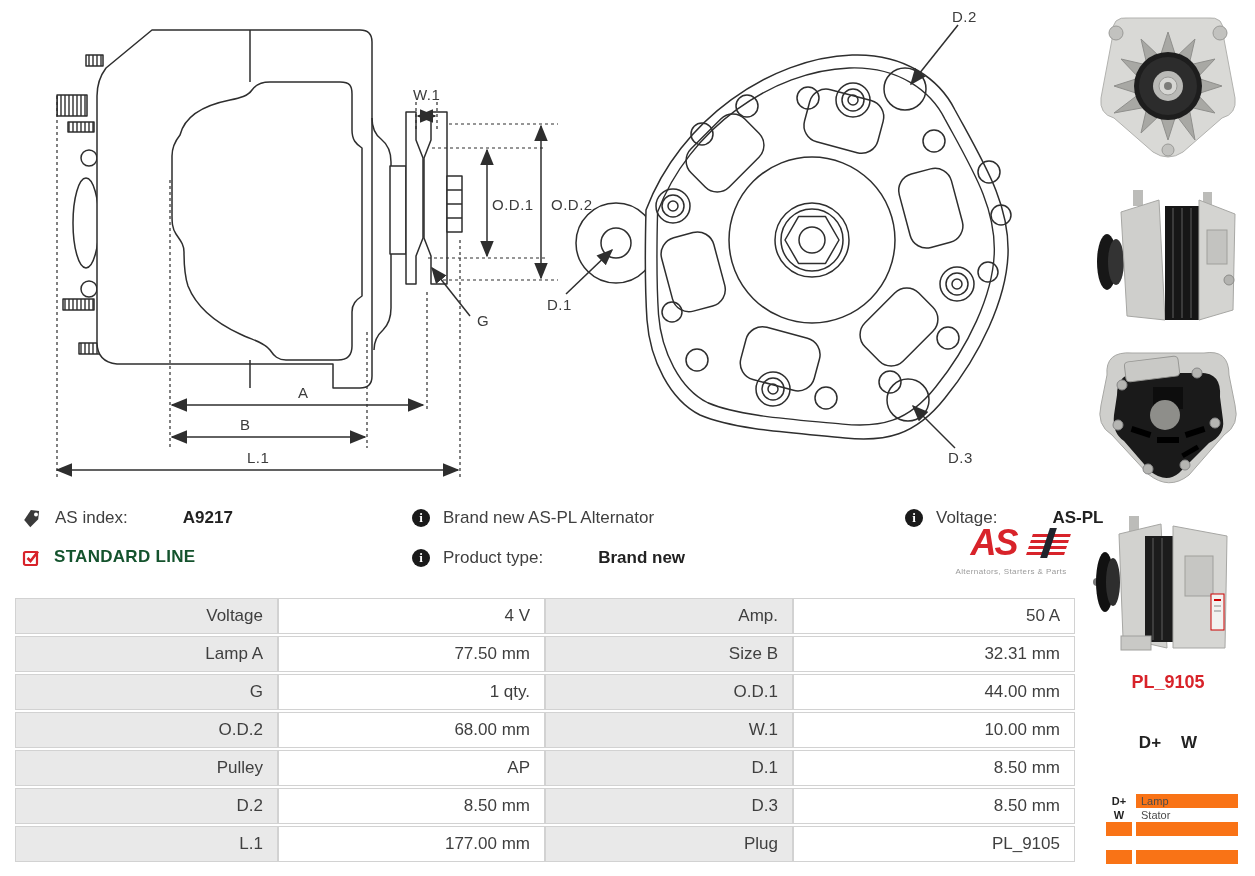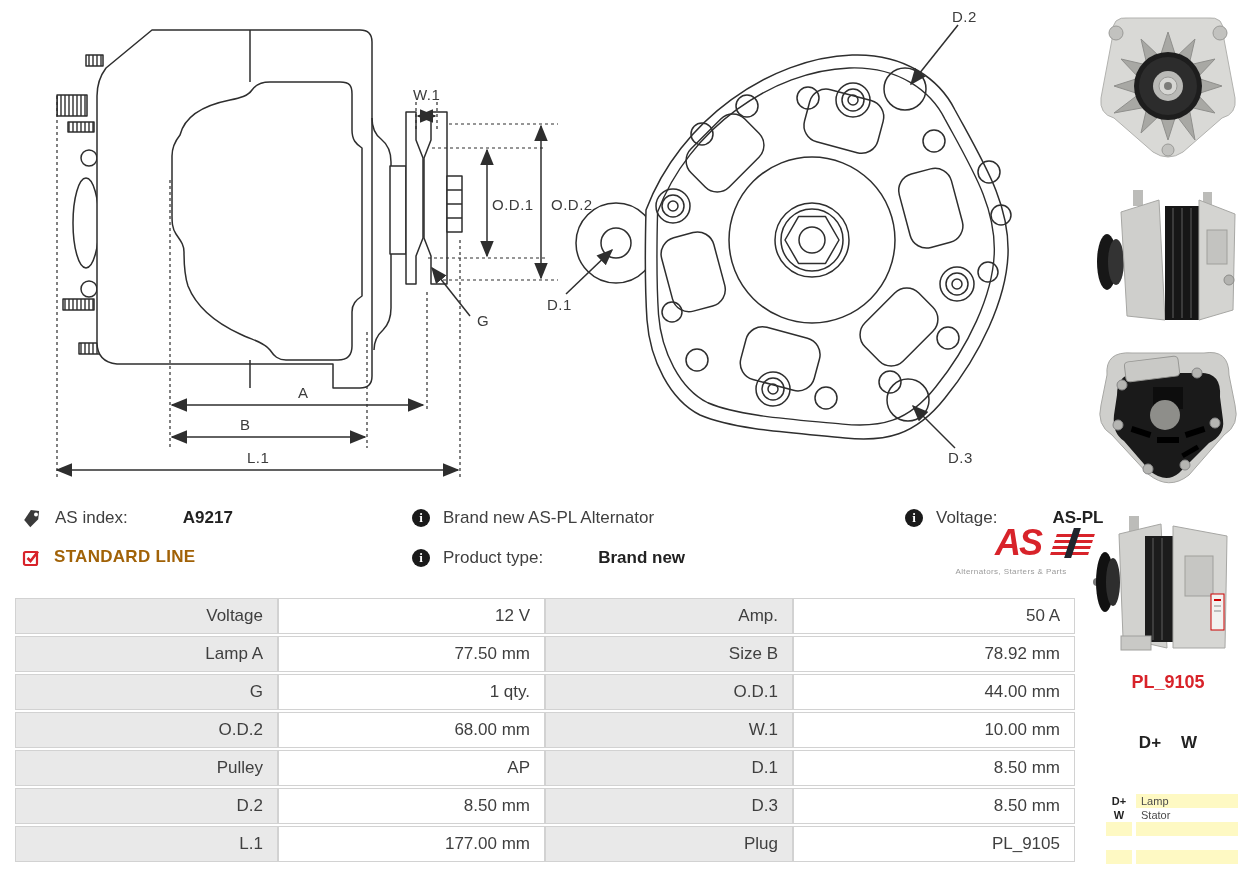--- a/index.html
+++ b/index.html
@@ -6,25 +6,25 @@
   #stage{position:relative;width:1255px;height:876px;background:#fff;overflow:hidden;
          font-family:"Liberation Sans",sans-serif;color:#3f3f3f;}
   .abs{position:absolute;}
   
   .dim-label{position:absolute;font-size:15px;color:#3c3c3c;letter-spacing:.5px;white-space:nowrap;}
   
   .hdr-row{position:absolute;display:flex;align-items:center;gap:13px;font-size:17px;white-space:nowrap;}
   .hdr-row b{color:#222;margin-left:42px;}
   .info-dot{display:inline-flex;width:18px;height:18px;border-radius:50%;background:#1a1a1a;color:#fff;
             align-items:center;justify-content:center;font-size:13px;font-weight:bold;font-family:"Liberation Serif",serif;}
-  .red{color:#a16207;}
+  .red{color:#14532d;}
   .badge{font-weight:bold;letter-spacing:.3px;}
   
   .logo-wrap{position:absolute;left:946px;top:528px;width:130px;text-align:center;}
-  .logo-line{display:flex;align-items:flex-end;justify-content:flex-end;gap:8px;}
+  .logo-line{display:flex;align-items:flex-end;justify-content:center;gap:8px;}
   .logo-as{font-style:italic;font-weight:bold;font-size:36px;line-height:30px;color:#d8232a;letter-spacing:-2px;}
   .logo-stripes{width:38px;height:24px;transform:skewX(-18deg);margin-left:4px;
      background:repeating-linear-gradient(#d8232a 0 3px,#fff 3px 6px);}
   .logo-slash{width:7px;height:30px;background:#20242c;transform:skewX(-18deg);margin-left:-30px;}
   .logo-tag{font-size:8px;color:#9a9a9a;margin-top:9px;letter-spacing:.4px;}
   
   .spec{position:absolute;left:15px;top:598px;display:grid;
         grid-template-columns:263px 267px 248px 282px;grid-auto-rows:36px;row-gap:2px;}
   .spec .tr{display:contents;}
   .spec .td{border:1px solid #d2d2d2;display:flex;align-items:center;justify-content:flex-end;
@@ -32,21 +32,21 @@
   .spec .lab{background:#e9e9e9;}
   
   .plug-code{position:absolute;left:1085px;top:672px;width:166px;text-align:center;
              font-size:18px;font-weight:bold;color:#d8232a;}
   .terminals{position:absolute;left:1085px;top:733px;width:166px;display:flex;
              justify-content:center;gap:20px;font-size:17px;font-weight:bold;color:#222;}
   .pinout{position:absolute;left:1106px;top:794px;display:grid;grid-template-columns:26px 102px;
           grid-auto-rows:14px;column-gap:4px;font-size:11px;}
   .pinout .pin{font-weight:bold;color:#222;display:flex;align-items:center;justify-content:center;}
   .pinout .desc{color:#4a4a4a;display:flex;align-items:center;padding-left:5px;}
-  .pinout .gray{background:#fef9c3;}
+  .pinout .gray{background:#f97316;}
   .pinout .spacer{height:6px;grid-column:1 / span 2;}
 </style>
 </head>
 <body>
 
 <div id="stage">
 
   <svg class="abs" style="left:0;top:0" width="1075" height="498" viewBox="0 0 1075 498">
     <defs>
       <pattern id="hatch" width="4" height="4" patternUnits="userSpaceOnUse">
@@ -230,29 +230,29 @@
       <span class="logo-as">AS</span>
       <span class="logo-stripes"></span>
       <span class="logo-slash"></span>
     </div>
     <div class="logo-tag">Alternators, Starters &amp; Parts</div>
   </div>
 
   <div class="spec">
     <div class="tr">
       <div class="td lab">Voltage</div>
-      <div class="td val">12 V</div>
+      <div class="td val">4 V</div>
       <div class="td lab">Amp.</div>
       <div class="td val">50 A</div>
     </div>
     <div class="tr">
       <div class="td lab">Lamp A</div>
       <div class="td val">77.50 mm</div>
       <div class="td lab">Size B</div>
-      <div class="td val">78.92 mm</div>
+      <div class="td val">32.31 mm</div>
     </div>
     <div class="tr">
       <div class="td lab">G</div>
       <div class="td val">1 qty.</div>
       <div class="td lab">O.D.1</div>
       <div class="td val">44.00 mm</div>
     </div>
     <div class="tr">
       <div class="td lab">O.D.2</div>
       <div class="td val">68.00 mm</div>

